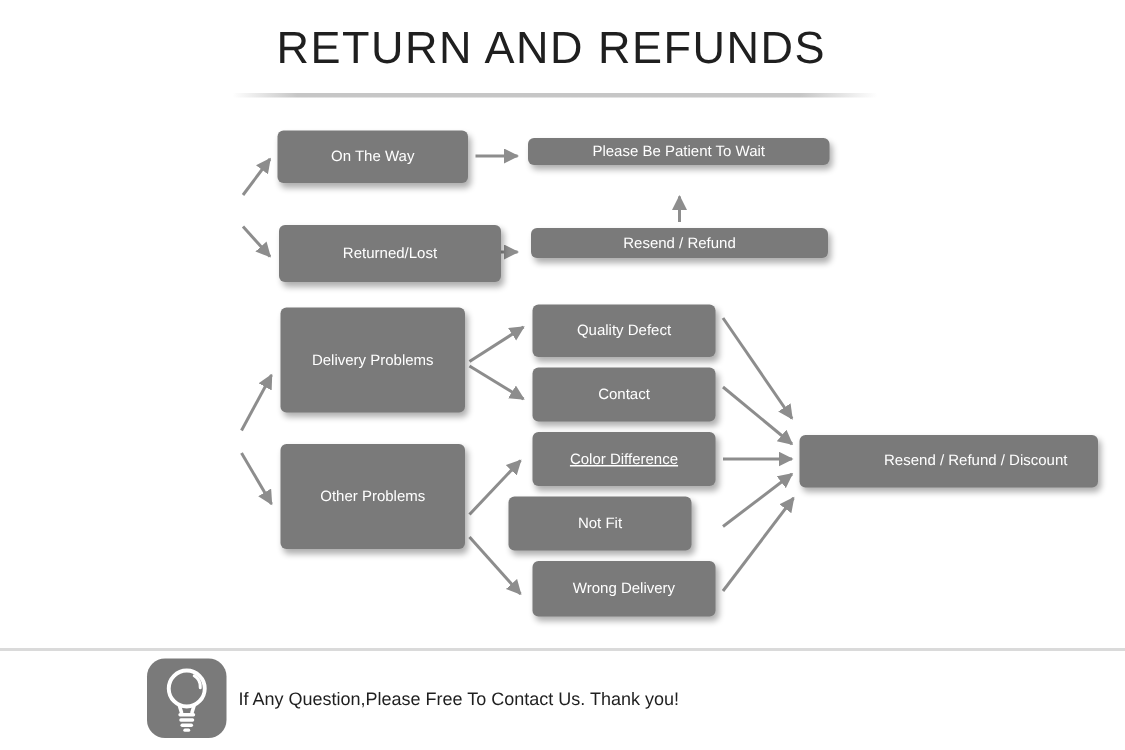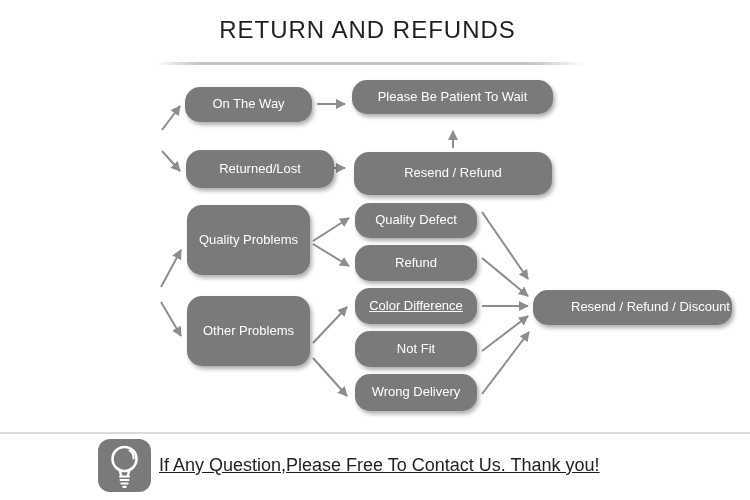--- a/index.html
+++ b/index.html
@@ -15,73 +15,72 @@
   *{margin:0;padding:0;box-sizing:border-box;}
   html,body{background:#fff;}
   body{font-family:"Liberation Sans","DejaVu Sans",sans-serif;}
   .canvas{
     position:relative;width:750px;height:500px;overflow:hidden;
     background:var(--color-background,#fff);
   }
   .title{
     position:absolute;top:16px;left:0;width:735px;
     text-align:center;
-    font-size:24px;font-weight:500;letter-spacing:1px;
+    font-size:30px;font-weight:500;letter-spacing:1px;
     color:var(--color-title-text,#1f1f1f);
   }
   .title-underline{
     position:absolute;top:62px;left:155px;width:430px;height:3px;
     background:linear-gradient(to right,rgba(198,198,198,0),var(--color-underline,#c6c6c6) 10%,var(--color-underline,#c6c6c6) 88%,rgba(198,198,198,0));
     border-radius:2px;
   }
   svg.arrows{position:absolute;top:0;left:0;}
   .arrow{stroke:var(--color-arrow,#8d8d8d);stroke-width:2;fill:none;}
   .arrowhead{fill:var(--color-arrow,#8d8d8d);}
   .node{
     position:absolute;
     background:var(--color-box,#7a7a7a);
     color:var(--color-box-text,#fff);
-    border-radius:15px;
+    border-radius:4px;
     display:flex;align-items:center;justify-content:center;
-    font-size:13px;line-height:1.1;text-align:center;
+    font-size:10px;line-height:1.1;text-align:center;
     box-shadow:2px 3px 4px rgba(0,0,0,0.32);
   }
   #n-not-received{left:37px;top:121px;width:121px;height:39px;}
   #n-on-the-way{left:185px;top:87px;width:127px;height:35px;}
   #n-returned-lost{left:186px;top:150px;width:148px;height:38px;}
-  #n-please-wait{left:352px;top:80px;width:201px;height:34px;}
-  #n-resend-refund{left:354px;top:152px;width:198px;height:43px;}
+  #n-please-wait{left:352px;top:92px;width:201px;height:18px;}
+  #n-resend-refund{left:354px;top:152px;width:198px;height:20px;}
   #n-received{left:33px;top:275px;width:125px;height:38px;}
   #n-quality-problems{left:187px;top:205px;width:123px;height:70px;}
   #n-other-problems{left:187px;top:296px;width:123px;height:70px;}
   #n-quality-defect{left:355px;top:203px;width:122px;height:35px;}
   #n-damage{left:355px;top:245px;width:122px;height:36px;}
   #n-color-difference{left:355px;top:288px;width:122px;height:36px;text-decoration:underline;}
-  #n-not-fit{left:355px;top:331px;width:122px;height:36px;}
+  #n-not-fit{left:339px;top:331px;width:122px;height:36px;}
   #n-wrong-delivery{left:355px;top:374px;width:122px;height:37px;}
   #n-resend-refund-discount{left:533px;top:290px;width:199px;height:35px;padding-left:36px;}
   .footer-divider{
     position:absolute;top:432px;left:0;width:750px;height:2px;
     background:var(--color-divider,#dadada);
   }
   .footer{
     position:absolute;top:438px;left:98px;width:640px;height:55px;
     display:flex;align-items:center;
   }
   .bulb-badge{
     width:53px;height:53px;border-radius:12px;
     background:var(--color-box,#7a7a7a);
     display:flex;align-items:center;justify-content:center;
     flex:0 0 auto;
   }
   .footer-text{
     margin-left:8px;
-    font-size:18px;color:var(--color-footer-text,#1f1f1f);
+    font-size:12px;color:var(--color-footer-text,#1f1f1f);
     white-space:nowrap;
-    text-decoration:underline;
   }
 </style>
 </head>
 <body>
 
 <div class="canvas">
 
   <h1 class="title">RETURN AND REFUNDS</h1>
   <div class="title-underline"></div>
 
@@ -106,24 +105,24 @@
     <line class="arrow" x1="482" y1="258" x2="528" y2="296" marker-end="url(#ah)"></line>
     <line class="arrow" x1="482" y1="306" x2="528" y2="306" marker-end="url(#ah)"></line>
     <line class="arrow" x1="482" y1="351" x2="528" y2="316" marker-end="url(#ah)"></line>
     <line class="arrow" x1="482" y1="394" x2="529" y2="332" marker-end="url(#ah)"></line>
   </svg>
 
   <div class="node" id="n-on-the-way">On The Way</div>
   <div class="node" id="n-returned-lost">Returned/Lost</div>
   <div class="node" id="n-please-wait">Please Be Patient To Wait</div>
   <div class="node" id="n-resend-refund">Resend / Refund</div>
-  <div class="node" id="n-quality-problems">Quality Problems</div>
+  <div class="node" id="n-quality-problems">Delivery Problems</div>
   <div class="node" id="n-other-problems">Other Problems</div>
   <div class="node" id="n-quality-defect">Quality Defect</div>
-  <div class="node" id="n-damage">Refund</div>
+  <div class="node" id="n-damage">Contact</div>
   <div class="node" id="n-color-difference">Color Difference</div>
   <div class="node" id="n-not-fit">Not Fit</div>
   <div class="node" id="n-wrong-delivery">Wrong Delivery</div>
   <div class="node" id="n-resend-refund-discount">Resend / Refund / Discount</div>
 
   <div class="footer-divider"></div>
 
   <div class="footer">
     <div class="bulb-badge">
       <svg width="53" height="53" viewBox="0 0 53 53" aria-hidden="true">

